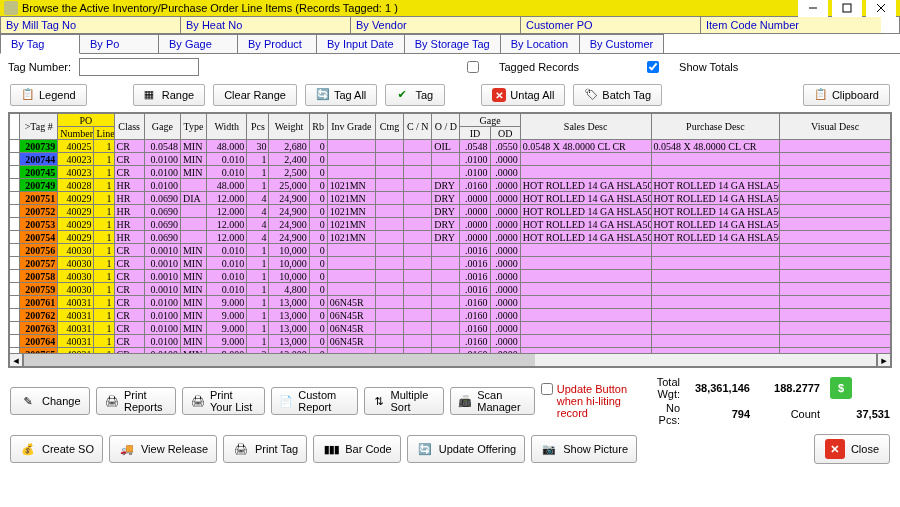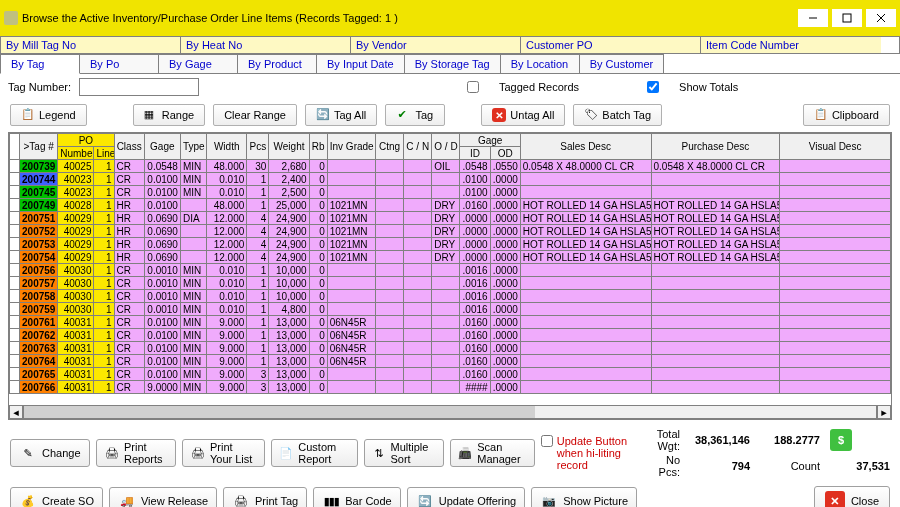--- a/index.html
+++ b/index.html
@@ -1,18 +1,18 @@
 <!DOCTYPE html>
 <html><head>
 <meta charset="utf-8">
 <style>
   * { box-sizing: border-box; margin: 0; padding: 0; }
   body { font-family: "Segoe UI", Tahoma, sans-serif; font-size: 11px; background: #fff; width: 900px; height: 507px; overflow: hidden; }
   
-  .titlebar { height: 36px; background: #f0e400; display: flex; align-items: center; padding: 0 4px; justify-content: space-between; }
+  .titlebar { height: 16px; background: #f0e400; display: flex; align-items: center; padding: 0 4px; justify-content: space-between; }
   .titlebar-left { display: flex; align-items: center; gap: 4px; }
   .titlebar-right { display: flex; gap: 4px; }
   .titlebar-icon { width: 14px; height: 14px; background: #c0c080; border-radius: 2px; }
   .win-btn { width: 30px; height: 18px; display: flex; align-items: center; justify-content: center; background: #fff; cursor: pointer; }
   .win-btn svg { width: 10px; height: 10px; }
   
   .filterbar { display: grid; grid-template-columns: 180px 170px 170px 180px 180px; border: 1px solid #808080; }
   .filterbar .cell { border-right: 1px solid #808080; padding: 2px 5px; color: #0000cc; background: #fef9c3; }
   .filterbar .cell:last-child { border-right: none; }
   
@@ -23,21 +23,21 @@
   .tagnum-row { display: flex; align-items: center; gap: 8px; padding: 4px 8px; }
   .tagnum-input { width: 120px; height: 18px; border: 1px solid #808080; background: #fff; }
   .chk-row { display: flex; align-items: center; gap: 20px; margin-left: 260px; }
   .chk { width: 12px; height: 12px; }
   
   .toolbar { display: flex; gap: 8px; padding: 4px 10px; align-items: center; }
   .tbtn { display: flex; align-items: center; gap: 4px; padding: 3px 10px; border: 1px solid #b0b0b0; border-radius: 2px; background: linear-gradient(#fff,#eee); cursor: pointer; min-width: 60px; height: 22px; justify-content: center; }
   .tbtn svg, .icn { width: 14px; height: 14px; }
   .spacer-big { flex: 1; }
   
-  .grid-wrap { margin: 2px 8px; border: 1px solid #808080; height: 288px; overflow: hidden; position: relative; }
+  .grid-wrap { margin: 2px 8px; border: 1px solid #808080; height: 256px; overflow: hidden; position: relative; font-family: Liberation Serif, serif; }
   .grid { border-collapse: collapse; width: 100%; font-size: 10px; table-layout: fixed; }
   .grid th, .grid td { border: 1px solid #808080; padding: 0 2px; height: 13px; overflow: hidden; white-space: nowrap; text-overflow: clip; }
   .grid th { background: #f0f0f0; text-align: center; font-weight: normal; }
   .grid th.po-group { background: #fce800; }
   .grid td { text-align: right; }
   .grid td.l { text-align: left; }
   .grid .sel-col { width: 10px; background: #fff; }
   .row-even { background: #f0abfc; }
   .tagcell { color: #000; font-weight: bold; text-align: center; }
   .c-green { background: #00c000 !important; }

